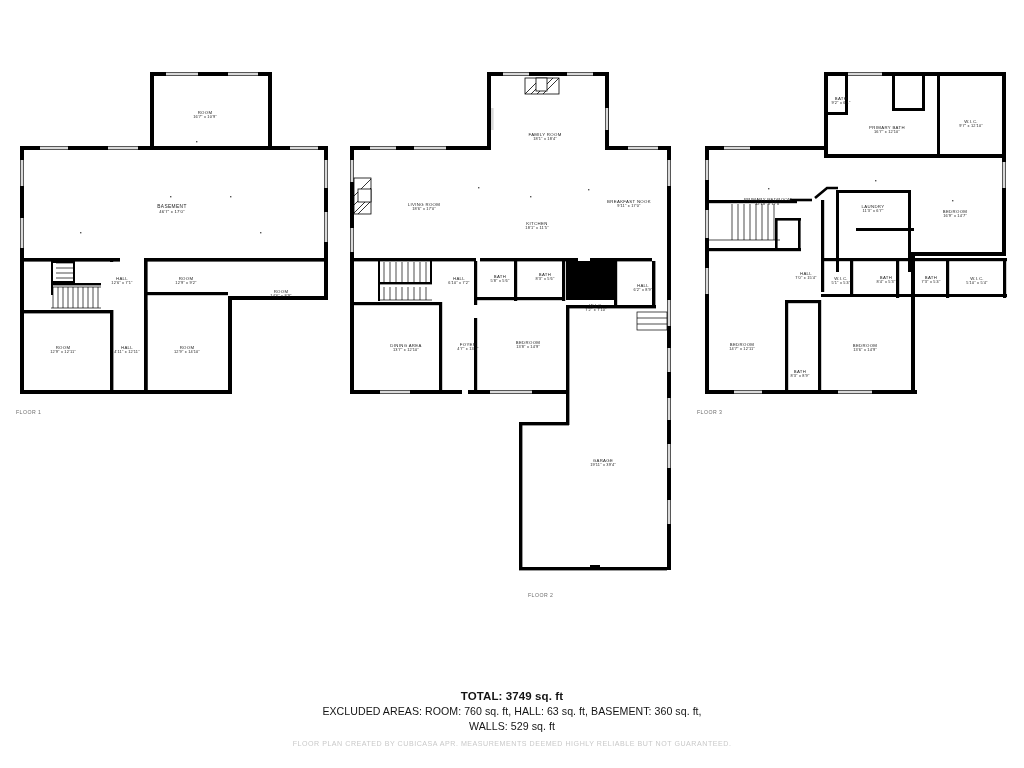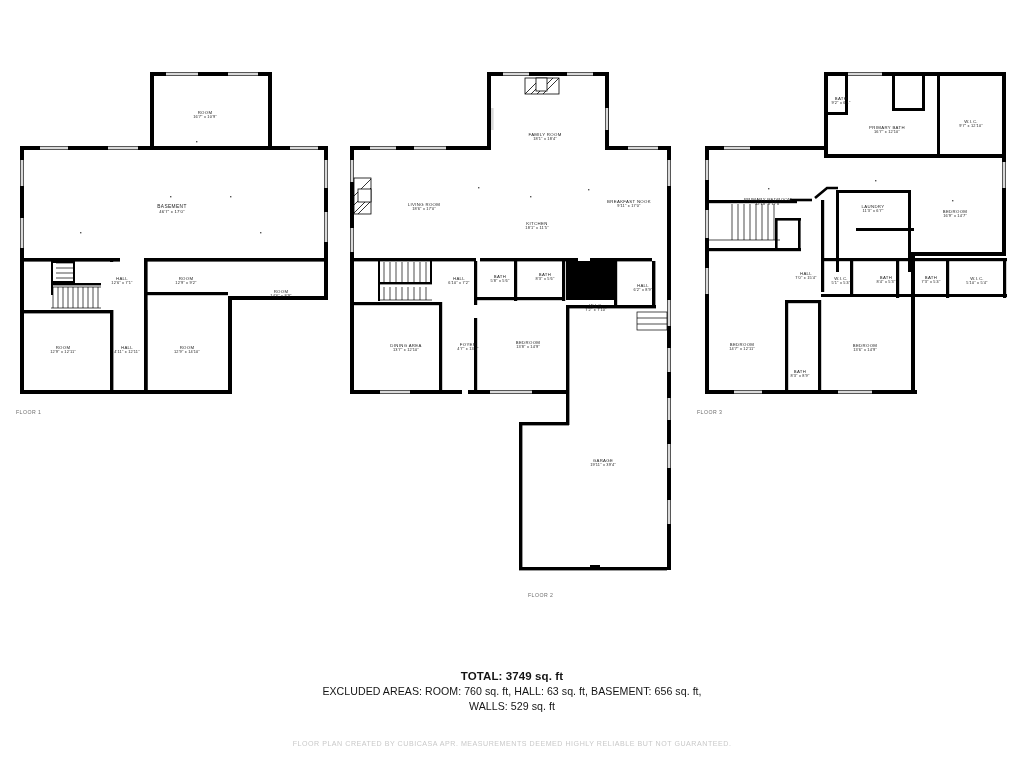--- a/index.html
+++ b/index.html
@@ -55,21 +55,21 @@
     font-size: 3.9px;
     letter-spacing: 0.18px;
   }
   .rlabel.big .rname { font-size: 4.8px; letter-spacing: 0.4px; }
   .rlabel.big .rdim  { font-size: 4.2px; }
 
   
   #summary {
     position: absolute;
     left: 0;
-    top: 668px;
+    top: 688px;
     width: 1024px;
     text-align: center;
     color: #141414;
   }
   #summary .total {
     font-size: 11.5px;
     font-weight: bold;
     letter-spacing: 0.1px;
     line-height: 1.42;
   }
@@ -517,19 +517,19 @@
         <span class="rdim">13'6" x 14'9"</span>
       </div>
     </div>
 
   <div class="floor-caption" style="left:16px;top:409px;">FLOOR 1</div>
   <div class="floor-caption" style="left:528px;top:592px;">FLOOR 2</div>
   <div class="floor-caption" style="left:697px;top:409px;">FLOOR 3</div>
 
   <div id="summary">
     <div class="total">TOTAL: 3749 sq. ft</div>
-    <div class="line">EXCLUDED AREAS: ROOM: 760 sq. ft, HALL: 63 sq. ft, BASEMENT: 656 sq. ft,</div>
+    <div class="line">EXCLUDED AREAS: ROOM: 760 sq. ft, HALL: 63 sq. ft, BASEMENT: 360 sq. ft,</div>
     <div class="line">WALLS: 529 sq. ft</div>
   </div>
 
   <div id="disclaimer">FLOOR PLAN CREATED BY CUBICASA APR. MEASUREMENTS DEEMED HIGHLY RELIABLE BUT NOT GUARANTEED.</div>
 
 </div>
 
 </body></html>

